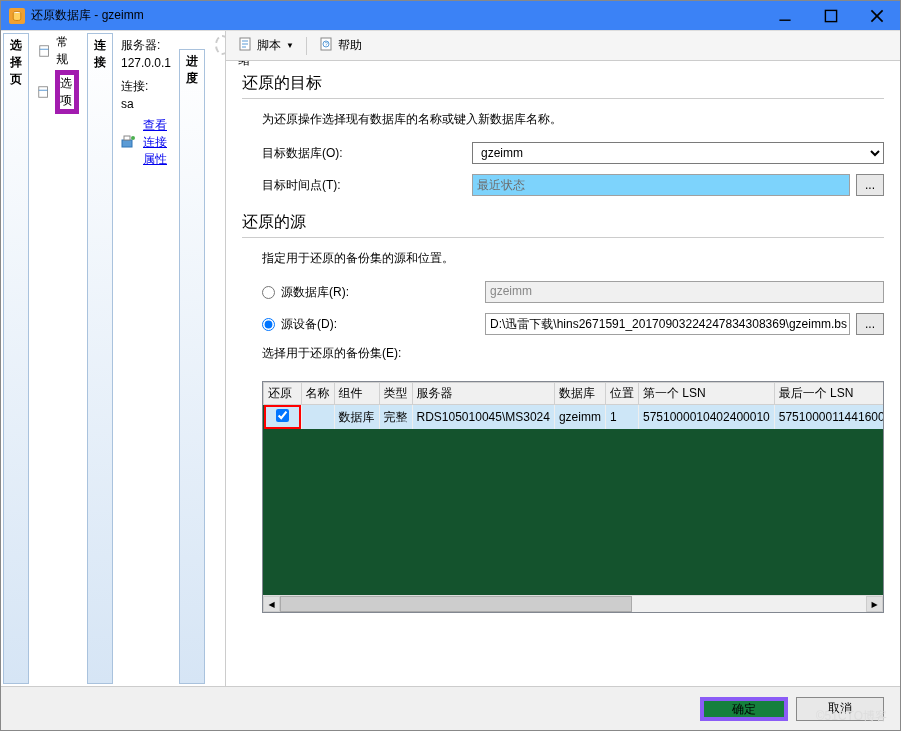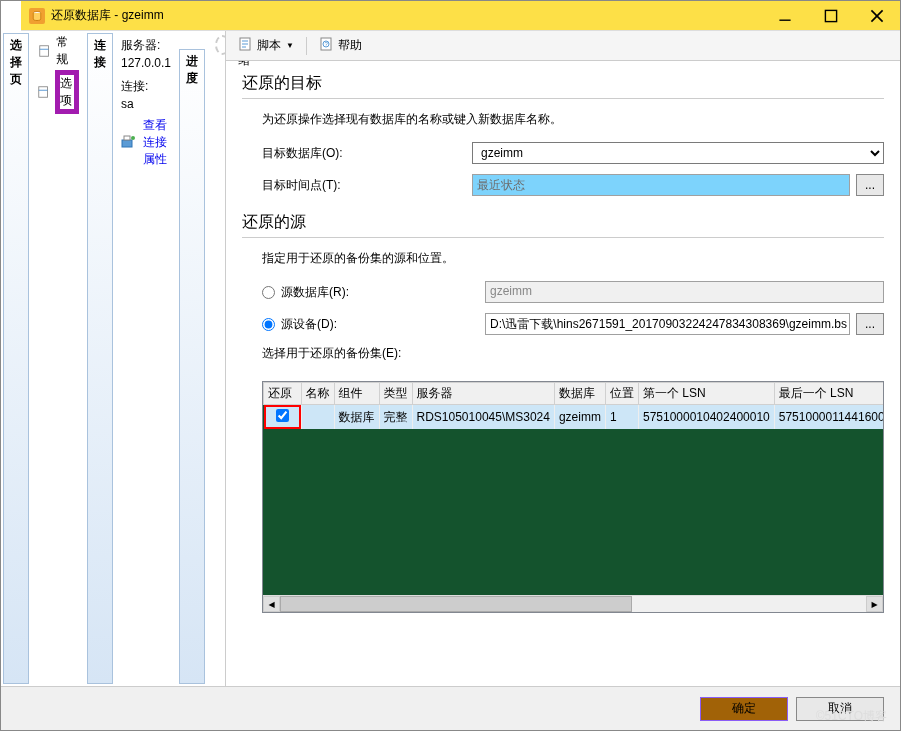--- a/index.html
+++ b/index.html
@@ -1,37 +1,37 @@
 <!DOCTYPE html>
 <html><head>
   <meta charset="utf-8">
   <style>
     * { box-sizing: border-box; margin: 0; padding: 0; }
     body { font-family: "Microsoft YaHei", Tahoma, sans-serif; font-size: 12px; color: #000; background: #fff; }
     .window { width: 901px; height: 731px; border: 1px solid #888; display: flex; flex-direction: column; background: #fff; }
     
-    .titlebar { height: 30px; display: flex; align-items: center; padding: 0 0 0 8px; background: #fde047; border-bottom: 1px solid #ddd; margin-left: 20px; }
+    .titlebar { height: 30px; display: flex; align-items: center; padding: 0 0 0 8px; background: #3b82f6; border-bottom: 1px solid #ddd; }
     .titlebar .icon { width: 16px; height: 16px; margin-right: 6px; background: #f0a030; border-radius: 2px; display: flex; align-items: center; justify-content: center; }
     .titlebar .icon svg { width: 12px; height: 12px; }
     .titlebar .title { flex: 1; font-size: 12px; }
     .tbtns { display: flex; height: 100%; }
     .tbtn { width: 46px; height: 100%; display: flex; align-items: center; justify-content: center; cursor: pointer; }
 
     .body { flex: 1; display: flex; min-height: 0; }
     
     .sidebar { width: 225px; background: #fff; border-right: 1px solid #ccc; display: flex; flex-direction: row; }
     .side-header { background: linear-gradient(#fff, #d6e5f5); border: 1px solid #a9c2dd; padding: 3px 6px; font-weight: bold; font-size: 12px; margin: 2px; }
     .side-items { padding: 2px 4px; }
     .side-item { display: flex; align-items: center; gap: 4px; padding: 1px 2px; cursor: pointer; }
     .side-item .page-icon { width: 16px; height: 16px; display: flex; align-items: center; justify-content: center; }
     .highlight-box { border: 5px solid #a21caf; display: inline-block; }
     .side-spacer { flex: 1; }
     .side-section { padding: 4px 6px; }
     .side-label { margin: 2px 0; }
-    .link { color: #0000ee; cursor: pointer; }
+    .link { color: #0000ee; text-decoration: underline; cursor: pointer; }
     .conn-row { display: flex; align-items: center; gap: 6px; margin-top: 6px; }
     .progress-spinner { width: 20px; height: 20px; border: 2px dashed #ccc; border-radius: 50%; }
     .progress-row { display: flex; align-items: flex-start; gap: 8px; padding: 4px 8px; }
 
     .main { flex: 1; display: flex; flex-direction: column; min-width: 0; }
     .toolbar { height: 30px; border-bottom: 1px solid #ccc; display: flex; align-items: center; padding: 0 8px; gap: 4px; background: #f5f5f5; }
     .tool-item { display: flex; align-items: center; gap: 3px; padding: 2px 4px; cursor: pointer; }
     .tool-sep { width: 1px; height: 18px; background: #ccc; margin: 0 4px; }
     .dropdown-arrow { font-size: 8px; margin-left: 2px; }
 
@@ -56,21 +56,21 @@
     tr.selected td { background: #cde6f7; }
     .chk-cell { text-align: center; padding: 0; }
     .chk-highlight { display: inline-block; border: 2px solid red; padding: 2px 10px; }
     .hscroll { position: absolute; bottom: 0; left: 0; right: 0; height: 17px; background: #f0f0f0; border-top: 1px solid #ddd; display: flex; }
     .hscroll .arrow { width: 17px; height: 100%; background: #e0e0e0; border: 1px solid #ccc; display: flex; align-items: center; justify-content: center; font-size: 8px; cursor: pointer; }
     .hscroll .track { flex: 1; display: flex; }
     .hscroll .thumb { width: 60%; background: #cdcdcd; border: 1px solid #aaa; }
 
     .footer { height: 44px; border-top: 1px solid #ccc; display: flex; justify-content: flex-end; align-items: center; padding: 0 16px; gap: 8px; background: #f0f0f0; }
     .btn { width: 88px; height: 24px; border: 1px solid #888; background: #e8e8e8; cursor: pointer; font-size: 12px; }
-    .btn.primary { border: 1px solid #8b5cf6; background: #a16207; }
+    .btn.primary { border: 4px solid #8b5cf6; background: #15803d; }
     .watermark { position: absolute; right: 14px; bottom: 6px; color: #ddd; font-size: 12px; pointer-events: none; }
     .outer { position: relative; width: 901px; }
     .ico-svg { width: 14px; height: 14px; }
   </style>
 </head>
 <body>
 
 <div class="outer">
 <div class="window">
 

